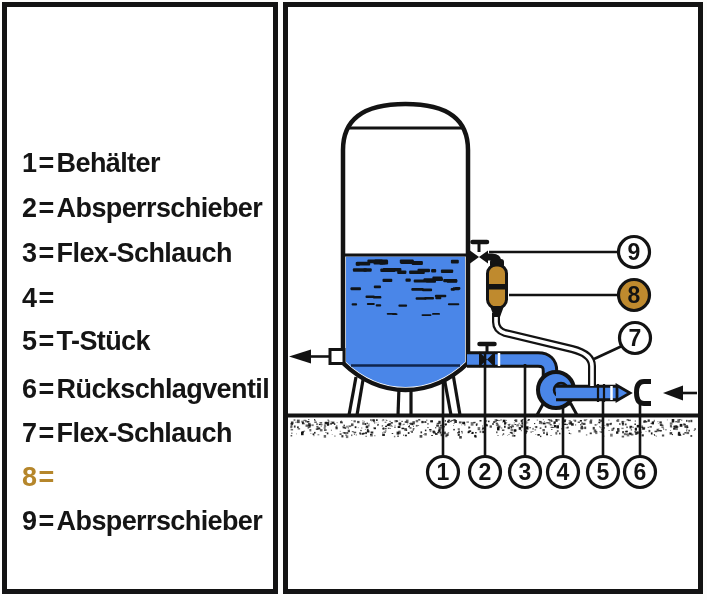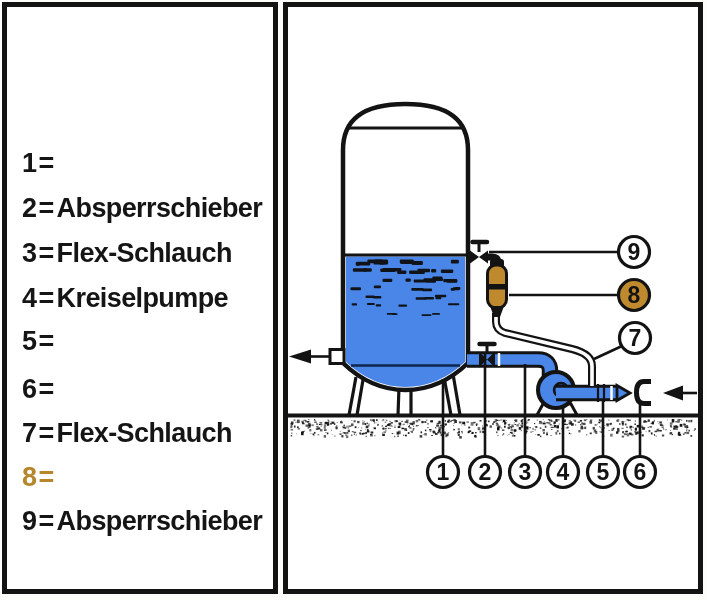--- a/index.html
+++ b/index.html
@@ -23,43 +23,45 @@
 </style>
 </head>
 <body>
 
 <div class="canvas">
 
   <div class="panel panel-left">
     <div class="legend-row" style="top:140px">
         <span>1</span>
         <span class="eq">=</span>
+        <span>Behälter</span>
       </div>
     <div class="legend-row" style="top:185px">
         <span>2</span>
         <span class="eq">=</span>
         <span>Absperrschieber</span>
       </div>
     <div class="legend-row" style="top:230px">
         <span>3</span>
         <span class="eq">=</span>
         <span>Flex-Schlauch</span>
       </div>
     <div class="legend-row" style="top:275px">
         <span>4</span>
         <span class="eq">=</span>
-        <span>Kreiselpumpe</span>
       </div>
     <div class="legend-row" style="top:318px">
         <span>5</span>
         <span class="eq">=</span>
+        <span>T-Stück</span>
       </div>
     <div class="legend-row" style="top:366px">
         <span>6</span>
         <span class="eq">=</span>
+        <span>Rückschlagventil</span>
       </div>
     <div class="legend-row" style="top:410px">
         <span>7</span>
         <span class="eq">=</span>
         <span>Flex-Schlauch</span>
       </div>
     <div class="legend-row highlight" style="top:454px">
         <span>8</span>
         <span class="eq">=</span>
       </div>

